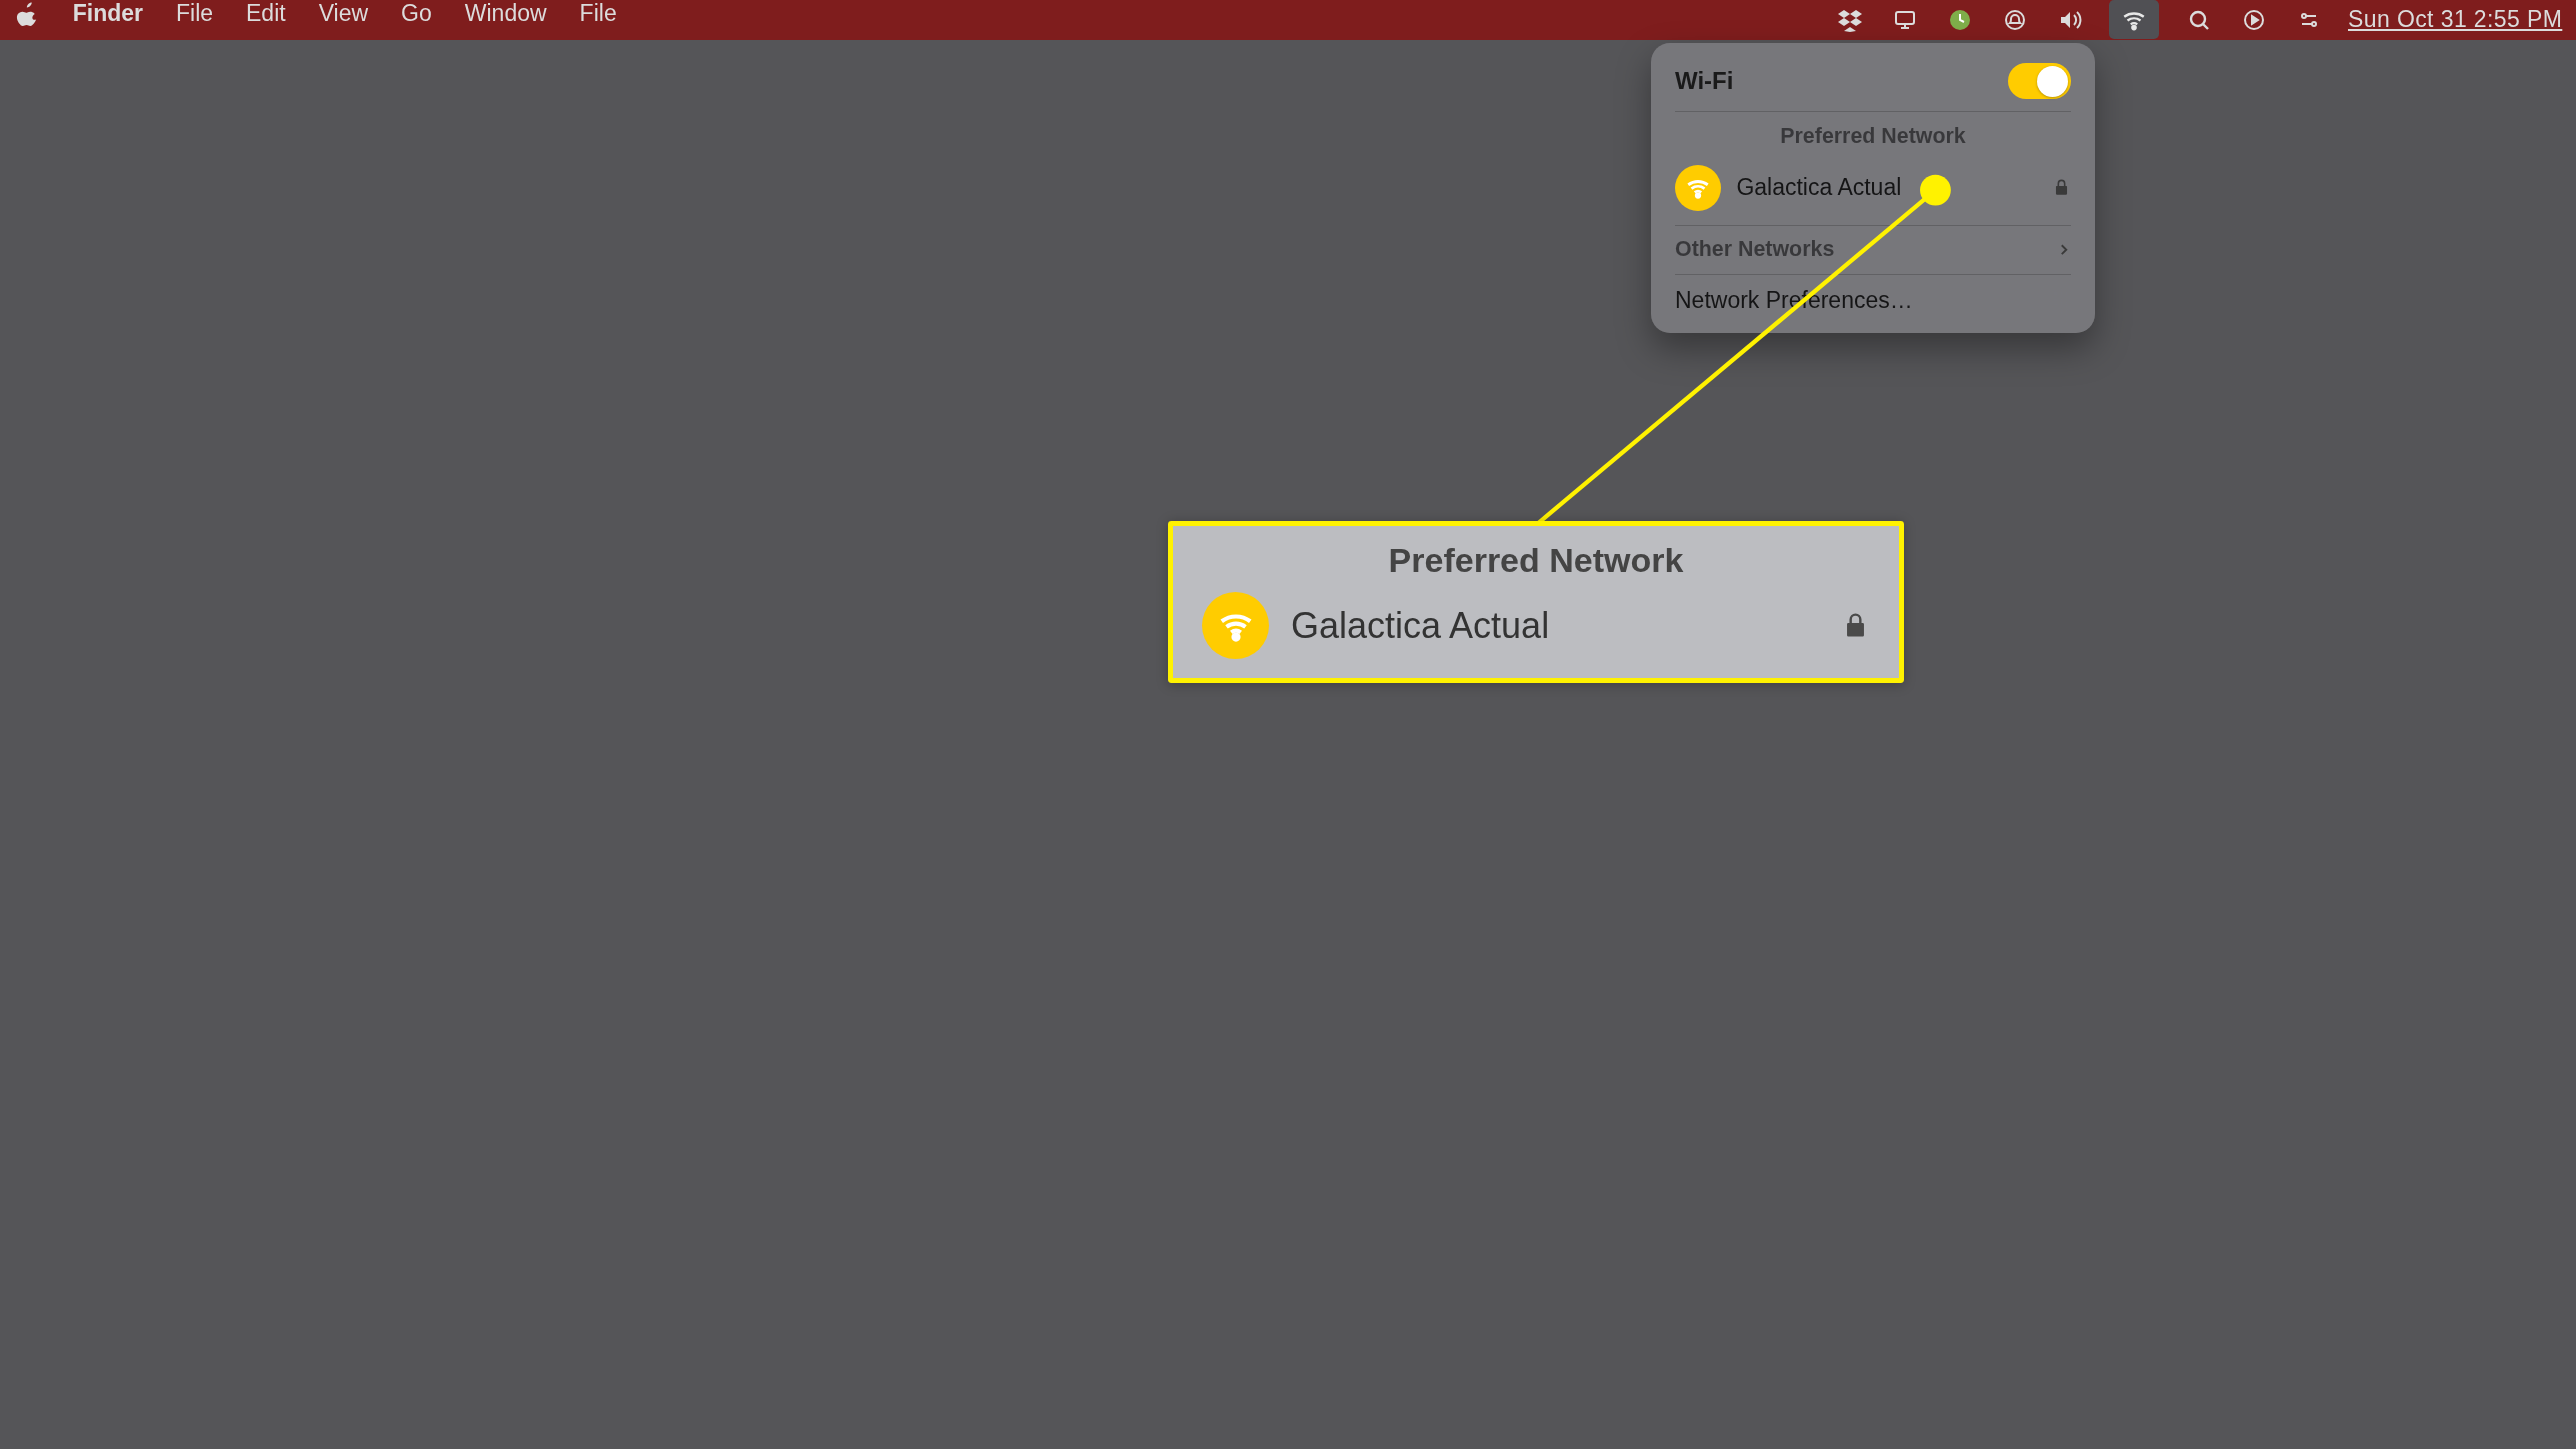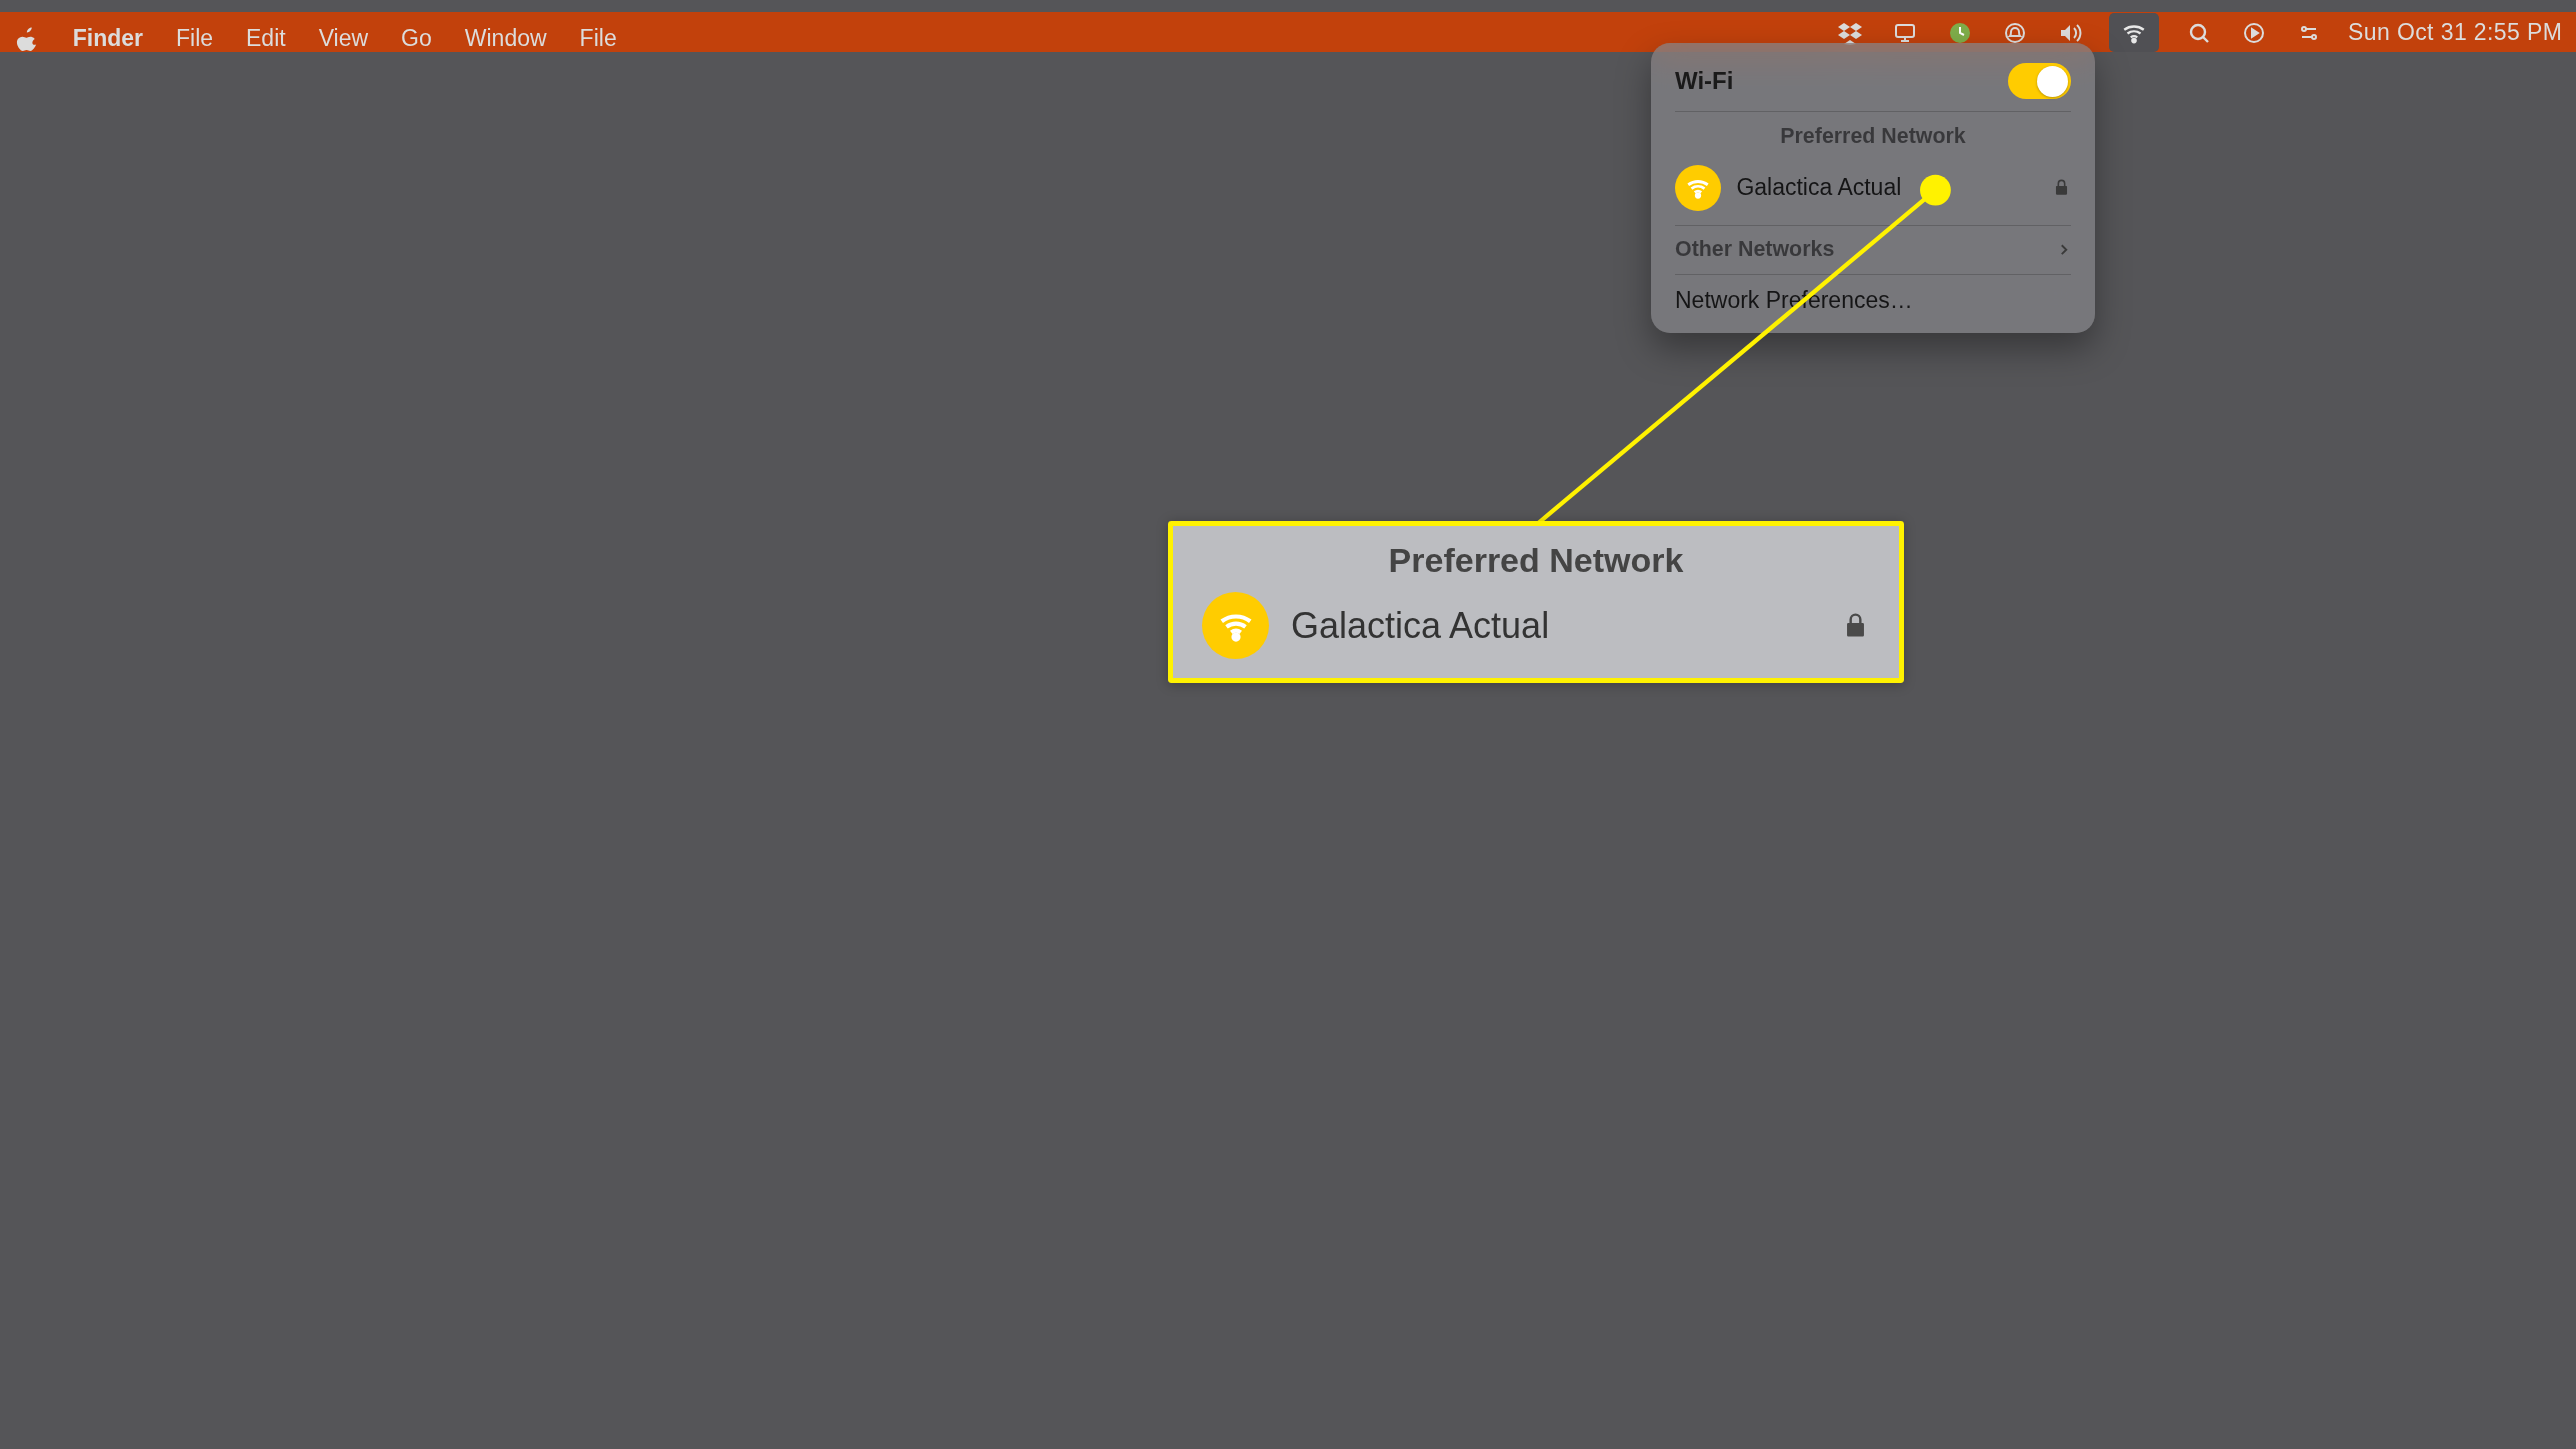--- a/index.html
+++ b/index.html
@@ -1,35 +1,35 @@
 <!DOCTYPE html>
 <html style="font-size:13.7px"><head>
 <meta charset="utf-8">
 <style>
   * { margin: 0; padding: 0; box-sizing: border-box; font-family: -apple-system, "Helvetica Neue", Helvetica, Arial, sans-serif; }
   html, body { width: 100%; height: 100%; }
   body { background: #555558; position: relative; overflow: hidden; }
 
   
   .menubar {
-    position: absolute; top: 12px; left: 0; right: 0; height: 40px;
-    background: #c2410c;
-    display: flex; align-items: flex-end;
+    position: absolute; top: 0; left: 0; right: 0; height: 40px;
+    background: #7f1d1d;
+    display: flex; align-items: flex-start;
     color: #dcdcdc; font-size: 23px;
     padding: 0 13.7px;
   }
   .menubar-left { display: flex; align-items: center; gap: 33px; }
   .apple-logo svg { width: 26px; height: 26px; display: block; }
   .app-name { font-weight: 700; }
   .menu-item { cursor: default; }
   .menubar-right { margin-left: auto; display: flex; align-items: center; gap: 24px; }
   .status-icon { display: flex; align-items: center; justify-content: center; width: 31px; height: 31px; }
   .status-icon svg { width: 24px; height: 24px; display: block; }
   .wifi-active { background: #505054; border-radius: 5.1px; padding: 5.1px 12px; height: 39px; display:flex; align-items:center; }
-  .clock { font-size: 23px; letter-spacing: 0.4px; }
+  .clock { font-size: 23px; letter-spacing: 0.4px; text-decoration: underline; }
 
   
   .wifi-dropdown {
     position: absolute;
     top: 43px;
     left: 1651px;
     width: 444px;
     background: rgba(140,140,145,.62);
     backdrop-filter: blur(17px);
     border-radius: 19px;

